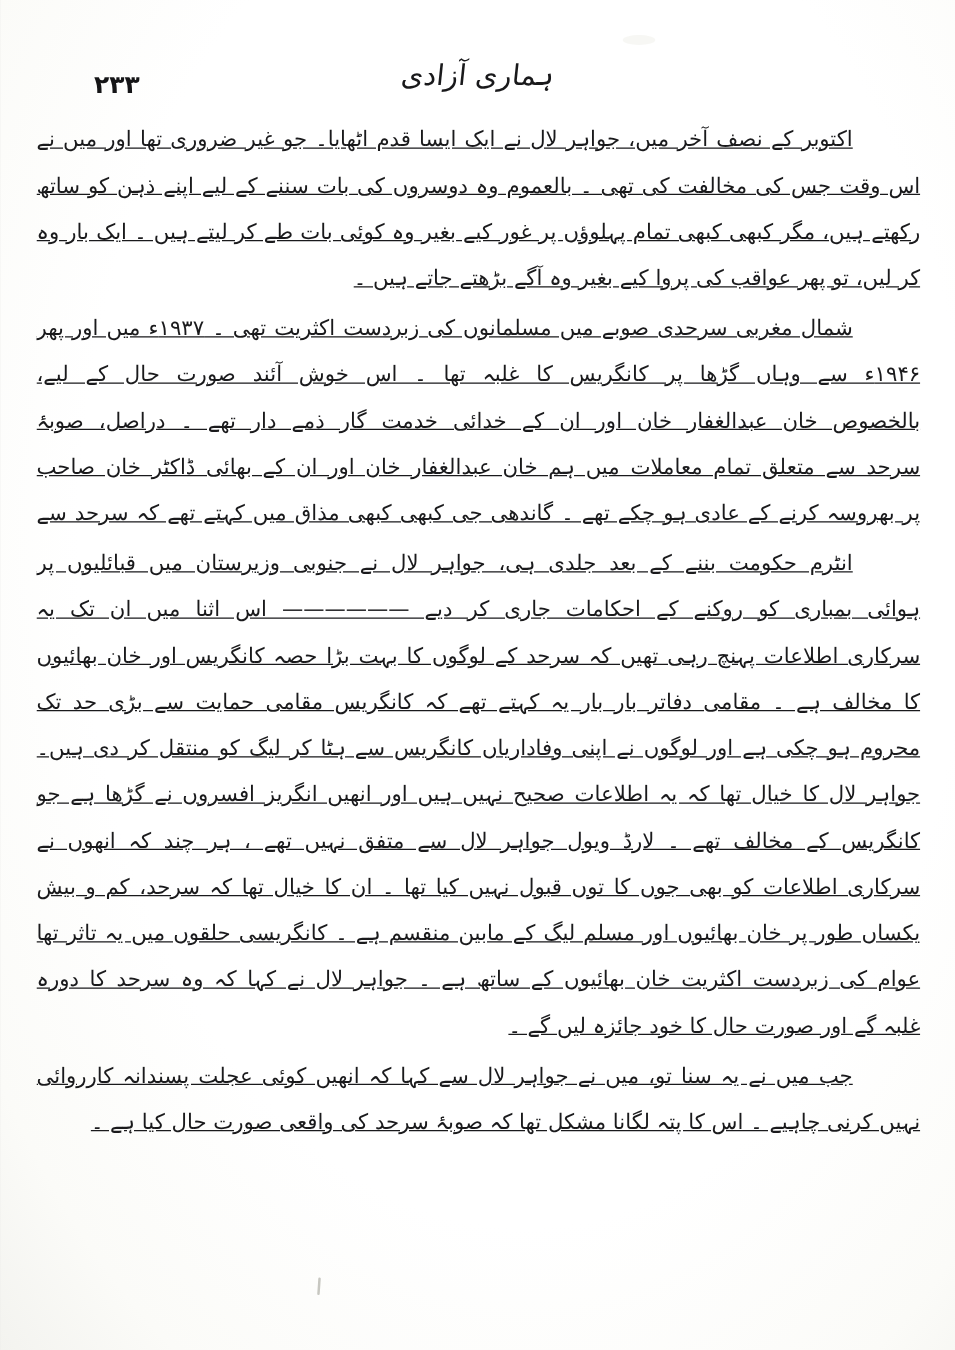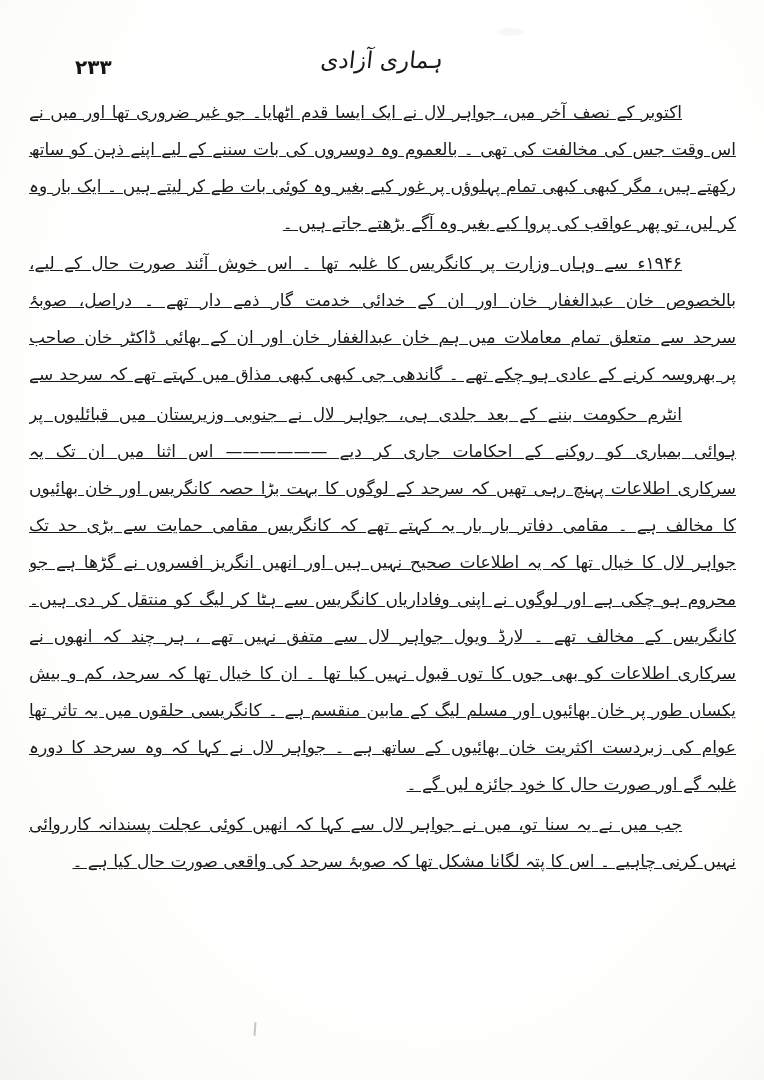--- a/index.html
+++ b/index.html
@@ -70,32 +70,33 @@
   </div>
 
   <div class="body-text" id="body-text">
       <div class="paragraph">
         <div class="text-line">اکتوبر کے نصف آخر میں، جواہر لال نے ایک ایسا قدم اٹھایا۔ جو غیر ضروری تھا اور میں نے</div>
         <div class="text-line">اس وقت جس کی مخالفت کی تھی ۔ بالعموم وہ دوسروں کی بات سننے کے لیے اپنے ذہن کو ساتھ</div>
         <div class="text-line">رکھتے ہیں، مگر کبھی کبھی تمام پہلوؤں پر غور کیے بغیر وہ کوئی بات طے کر لیتے ہیں ۔ ایک بار وہ ایسا</div>
         <div class="text-line">کر لیں، تو پھر عواقب کی پروا کیے بغیر وہ آگے بڑھتے جاتے ہیں ۔</div>
       </div>
       <div class="paragraph">
-        <div class="text-line">۱۹۴۶ء سے وہاں وزارت پر کانگریس کا غلبہ تھا ۔ اس خوش آئند صورت حال کے لیے،</div>
+        <div class="text-line">شمال مغربی سرحدی صوبے میں مسلمانوں کی زبردست اکثریت تھی ۔ ۱۹۳۷ء میں اور پھر</div>
+        <div class="text-line">۱۹۴۶ء سے وہاں گڑھا پر کانگریس کا غلبہ تھا ۔ اس خوش آئند صورت حال کے لیے،</div>
         <div class="text-line">بالخصوص خان عبدالغفار خان اور ان کے خدائی خدمت گار ذمے دار تھے ۔ دراصل، صوبۂ</div>
         <div class="text-line">سرحد سے متعلق تمام معاملات میں ہم خان عبدالغفار خان اور ان کے بھائی ڈاکٹر خان صاحب</div>
         <div class="text-line">پر بھروسہ کرنے کے عادی ہو چکے تھے ۔ گاندھی جی کبھی کبھی مذاق میں کہتے تھے کہ سرحد سے متعلق</div>
       </div>
       <div class="paragraph">
         <div class="text-line">انٹرم حکومت بننے کے بعد جلدی ہی، جواہر لال نے جنوبی وزیرستان میں قبائلیوں پر</div>
         <div class="text-line">ہوائی بمباری کو روکنے کے احکامات جاری کر دیے —————— اس اثنا میں ان تک یہ</div>
         <div class="text-line">سرکاری اطلاعات پہنچ رہی تھیں کہ سرحد کے لوگوں کا بہت بڑا حصہ کانگریس اور خان بھائیوں</div>
         <div class="text-line">کا مخالف ہے ۔ مقامی دفاتر بار بار یہ کہتے تھے کہ کانگریس مقامی حمایت سے بڑی حد تک</div>
+        <div class="text-line">محروم ہو چکی ہے اور لوگوں نے اپنی وفاداریاں کانگریس سے ہٹا کر لیگ کو منتقل کر دی ہیں۔</div>
         <div class="text-line">جواہر لال کا خیال تھا کہ یہ اطلاعات صحیح نہیں ہیں اور انھیں انگریز افسروں نے گڑھا ہے جو</div>
-        <div class="text-line">محروم ہو چکی ہے اور لوگوں نے اپنی وفاداریاں کانگریس سے ہٹا کر لیگ کو منتقل کر دی ہیں۔</div>
         <div class="text-line">کانگریس کے مخالف تھے ۔ لارڈ ویول جواہر لال سے متفق نہیں تھے ، ہر چند کہ انھوں نے</div>
         <div class="text-line">سرکاری اطلاعات کو بھی جوں کا توں قبول نہیں کیا تھا ۔ ان کا خیال تھا کہ سرحد، کم و بیش</div>
         <div class="text-line">یکساں طور پر خان بھائیوں اور مسلم لیگ کے مابین منقسم ہے ۔ کانگریسی حلقوں میں یہ تاثر تھا کہ</div>
         <div class="text-line">عوام کی زبردست اکثریت خان بھائیوں کے ساتھ ہے ۔ جواہر لال نے کہا کہ وہ سرحد کا دورہ</div>
         <div class="text-line">غلبہ گے اور صورت حال کا خود جائزہ لیں گے ۔</div>
       </div>
       <div class="paragraph">
         <div class="text-line">جب میں نے یہ سنا تو، میں نے جواہر لال سے کہا کہ انھیں کوئی عجلت پسندانہ کارروائی</div>
         <div class="text-line">نہیں کرنی چاہیے ۔ اس کا پتہ لگانا مشکل تھا کہ صوبۂ سرحد کی واقعی صورت حال کیا ہے ۔</div>
       </div>

